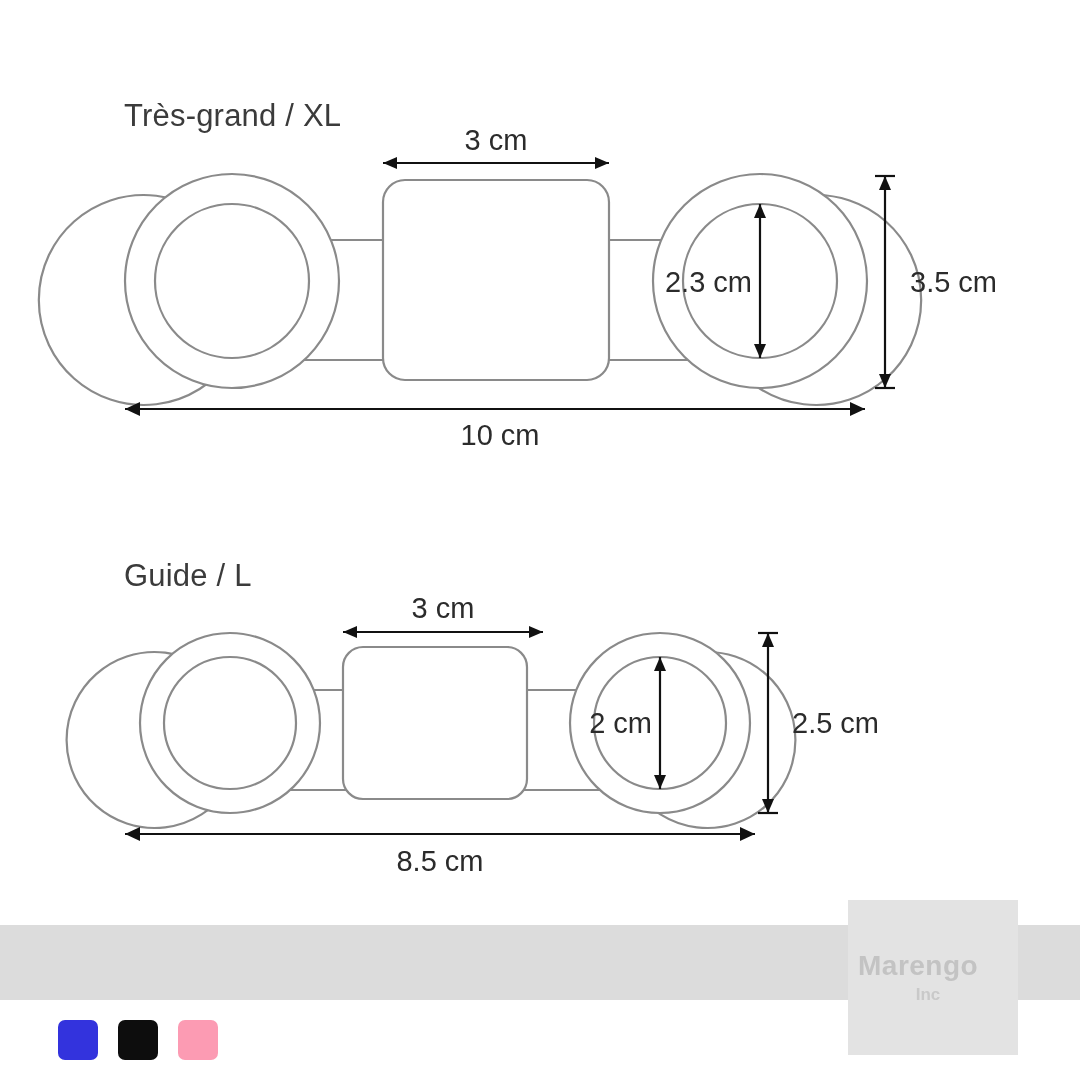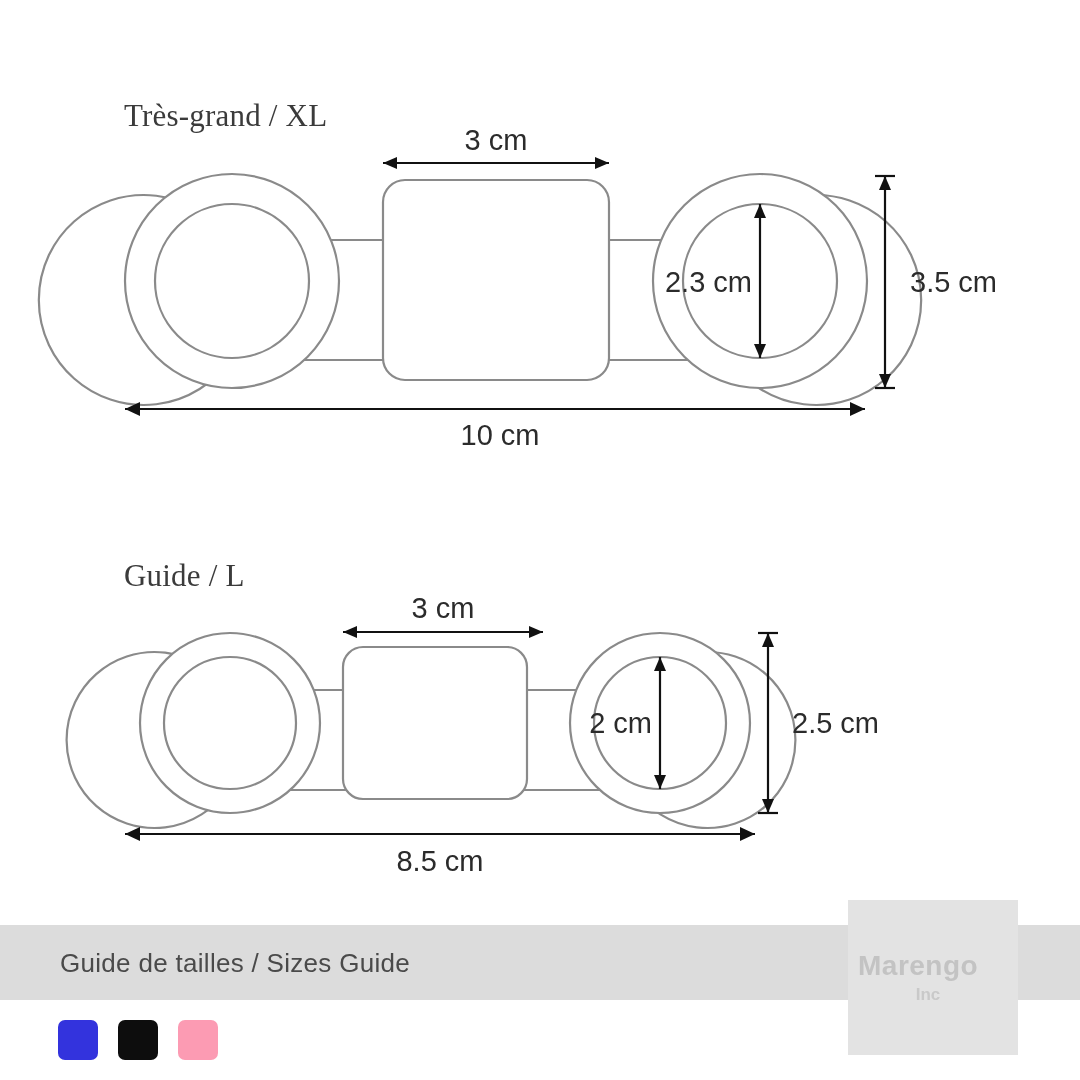--- a/index.html
+++ b/index.html
@@ -19,21 +19,20 @@
     position: absolute;
     inset: 0;
   }
   .size-title {
     position: absolute;
     font-size: 31px;
     font-weight: 400;
     color: #3b3b3b;
     letter-spacing: 0.2px;
     white-space: nowrap;
-    font-family: Liberation Serif, serif;
   }
   #title-xl { left: 124px; top: 98px; }
   #title-l  { left: 124px; top: 558px; }
 
   svg.diagram {
     position: absolute;
     left: 0;
     top: 0;
     overflow: visible;
   }
@@ -249,21 +248,20 @@
 
     <g>
       <line class="dim-line" x1="25" y1="229" x2="655" y2="229"></line>
       <polygon points="25,229 40,222 40,236" fill="#111111"></polygon>
       <polygon points="655,229 640,222 640,236" fill="#111111"></polygon>
       <text class="dim-label" x="340" y="266" text-anchor="middle">8.5 cm</text>
     </g>
   </svg>
 
   <div class="footer-band"></div>
-  <div class="footer-text">Guide de tailles / Sizes Guide</div>
 
   <div class="logo-box"></div>
   <div class="logo-name">Marengo</div>
   <div class="logo-sub">Inc</div>
 
   <div class="swatches">
     <div class="swatch" style="background: rgb(51, 51, 221);"></div>
     <div class="swatch" style="background: rgb(13, 13, 13);"></div>
     <div class="swatch" style="background: rgb(252, 155, 179);"></div>
   </div>

